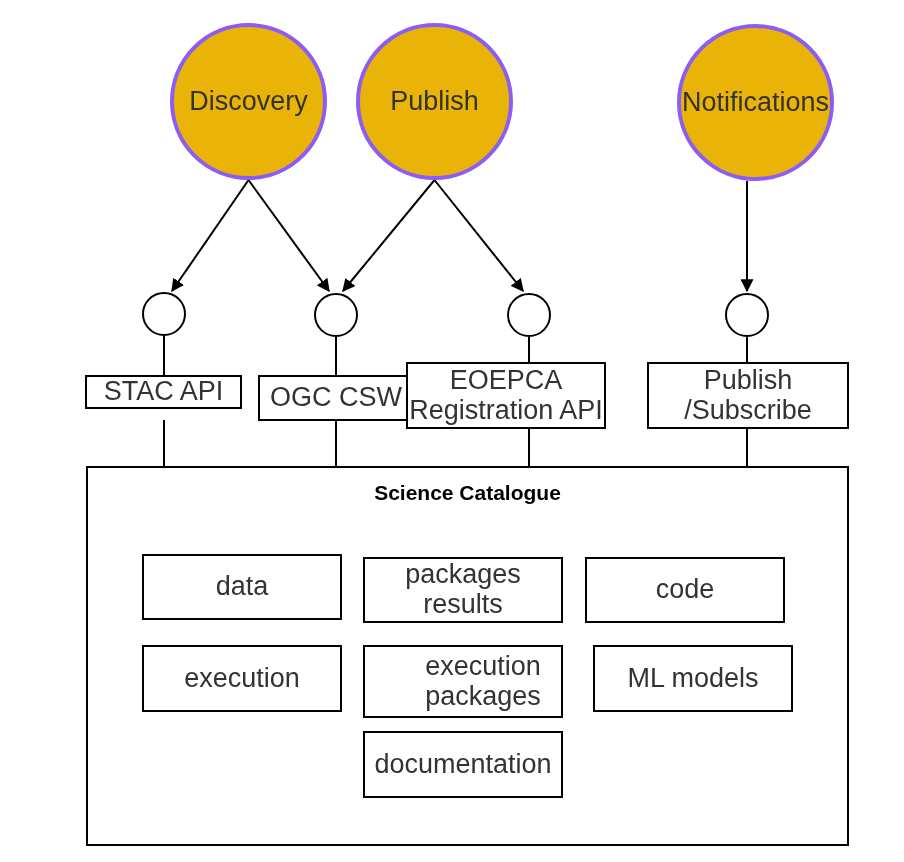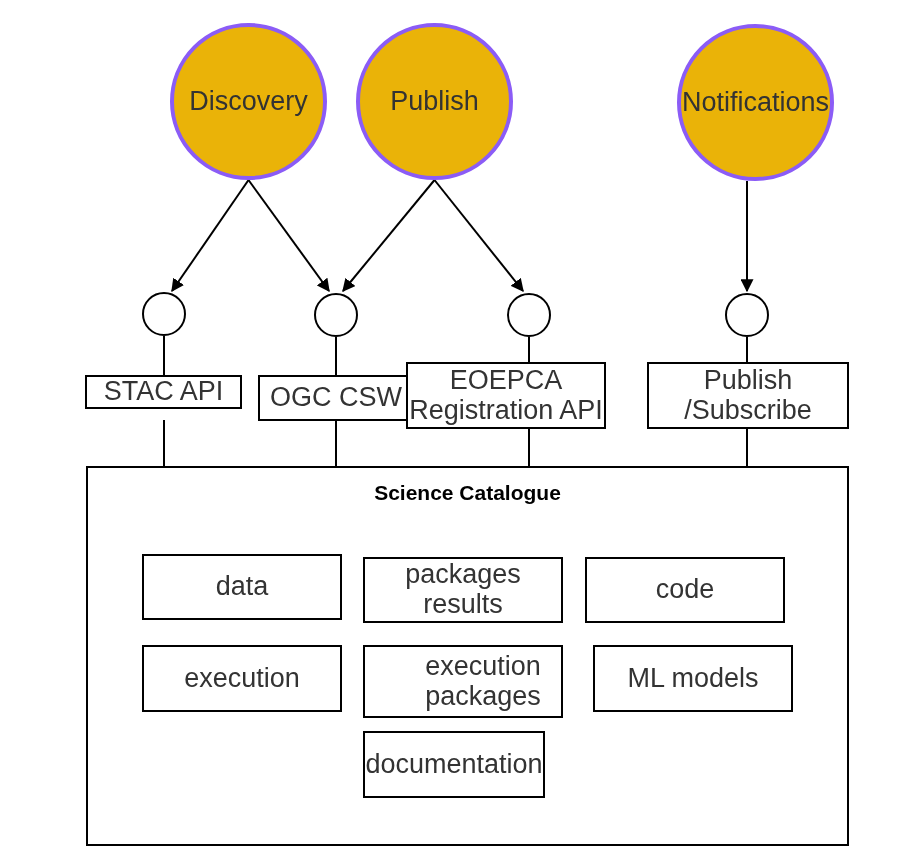--- a/index.html
+++ b/index.html
@@ -144,17 +144,17 @@
   <div class="box" style="left:142px; top:645px; width:200px; height:67px;">
     <span class="lbl">execution</span>
   </div>
   <div class="box" style="left:363px; top:645px; width:200px; height:73px;padding-left:40px;">
     <span class="lbl">execution
 packages</span>
   </div>
   <div class="box" style="left:585px; top:645px; width:200px; height:67px;margin-left:8px;">
     <span class="lbl">ML models</span>
   </div>
-  <div class="box" style="left:363px; top:731px; width:182px; height:67px;">
+  <div class="box" style="left:363px; top:731px; width:200px; height:67px;">
     <span class="lbl">documentation</span>
   </div>
 
 </div>
 
 </body></html>

